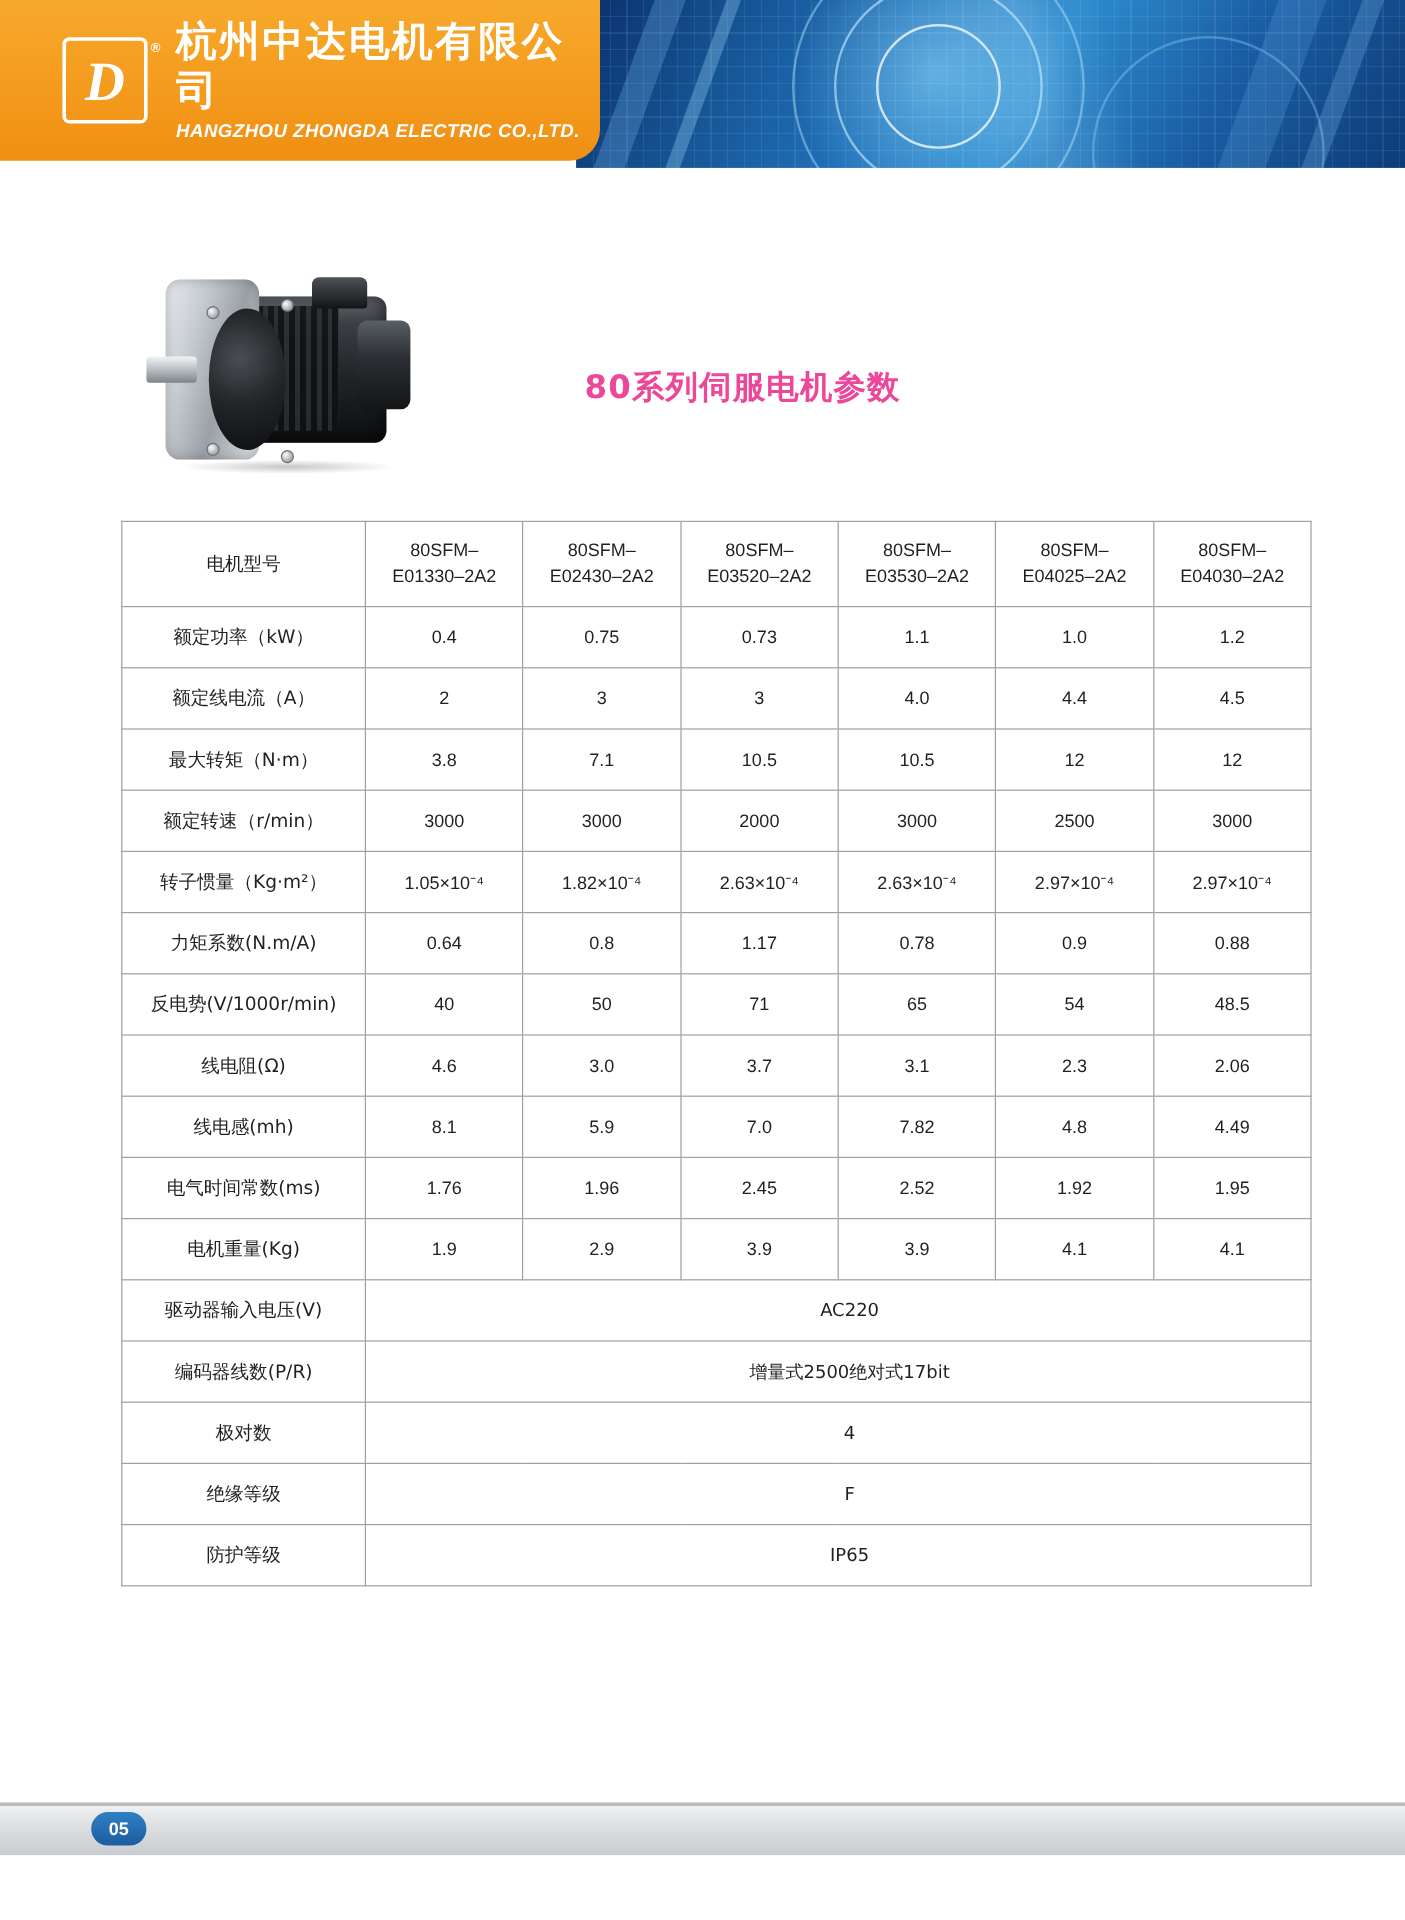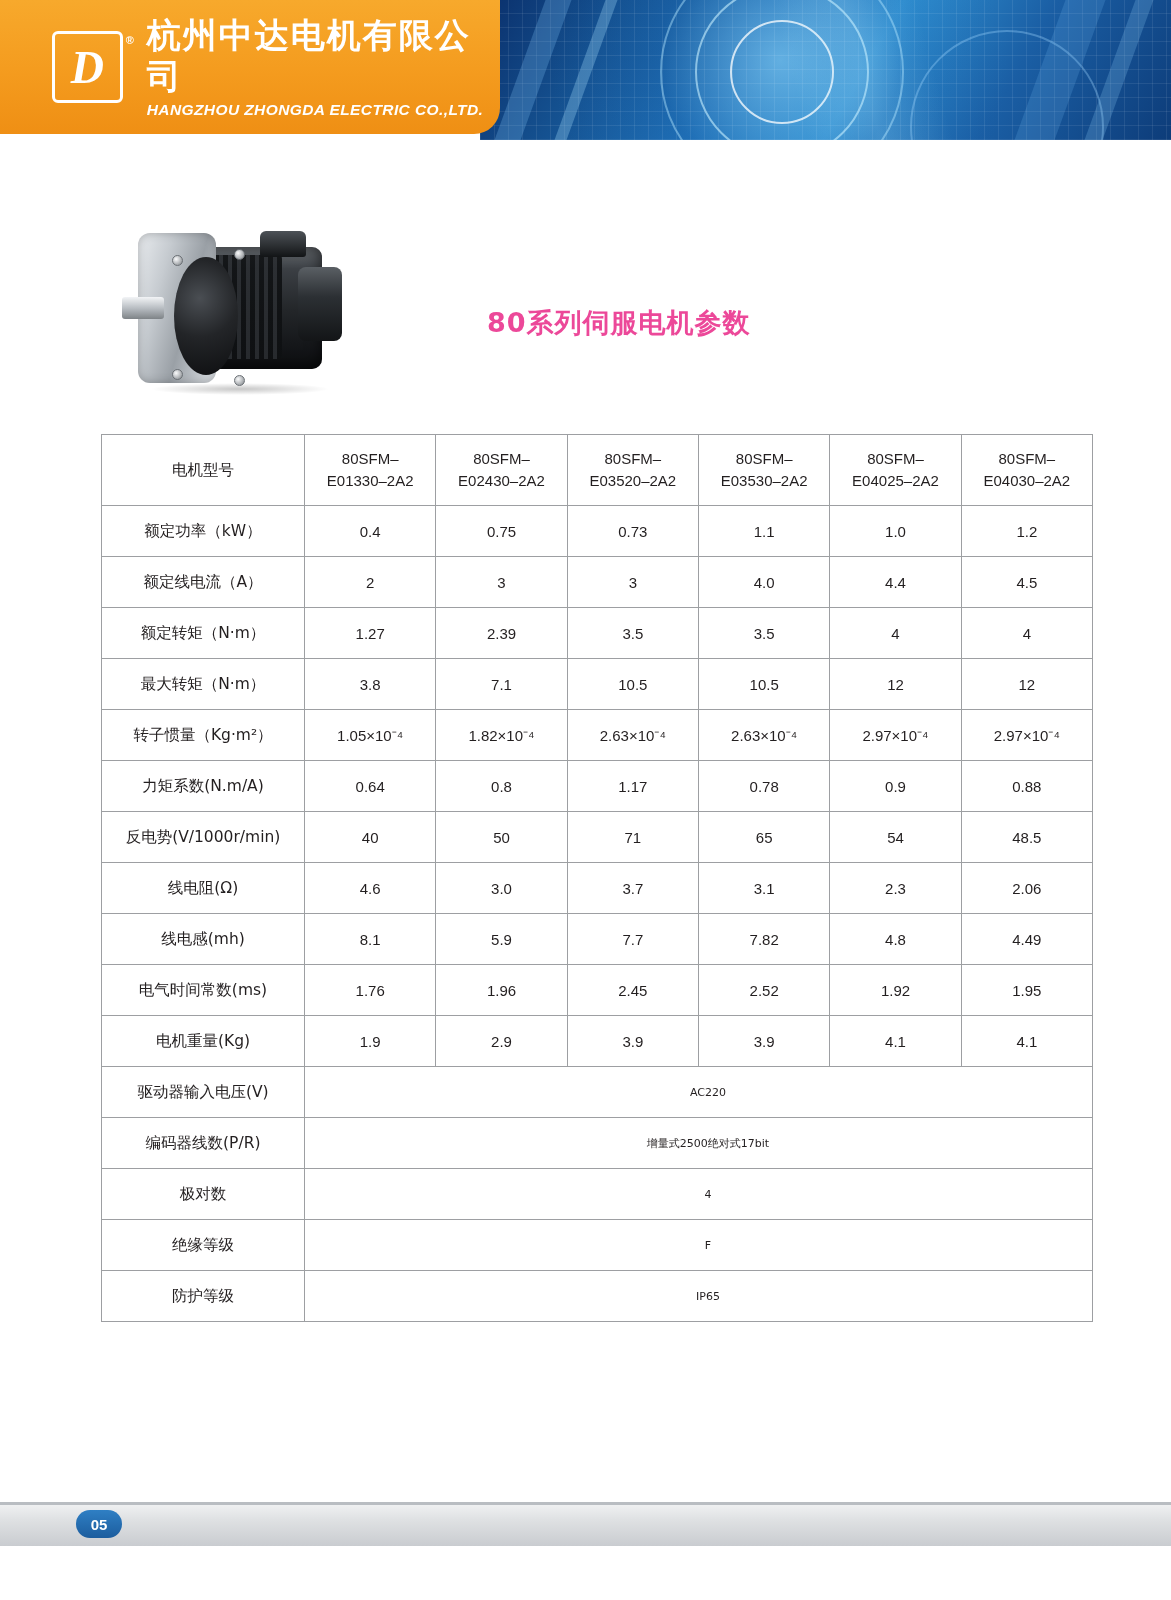--- a/index.html
+++ b/index.html
@@ -241,21 +241,21 @@
     line-height: 1.45;
     font-size: 15px;
     font-family: "Liberation Sans", sans-serif;
     margin-left: 25px;
   }
   table.spec td.val {
     font-family: "Liberation Sans", sans-serif;
     font-size: 15px;
   }
   table.spec td.wide {
-    font-size: 11px;
+    font-size: 15px;
     padding-left: 20px;
   }
   .env-cell {
     display: inline-block;
   }
   .env-gap {
     display: inline-block;
     width: 54px;
   }
 
@@ -364,40 +364,40 @@
       <tr>
         <td class="rowhead">额定线电流（A）</td>
         <td class="val">2</td>
         <td class="val">3</td>
         <td class="val">3</td>
         <td class="val">4.0</td>
         <td class="val">4.4</td>
         <td class="val">4.5</td>
       </tr>
 
-      <tr>
-        <td class="rowhead">额定转矩（N·m）</td>
-        <td class="val">1.27</td>
-        <td class="val">2.39</td>
-        <td class="val">3.5</td>
-        <td class="val">3.5</td>
-        <td class="val">4</td>
-        <td class="val">4</td>
-      </tr>
 
       <tr>
         <td class="rowhead">最大转矩（N·m）</td>
         <td class="val">3.8</td>
         <td class="val">7.1</td>
         <td class="val">10.5</td>
         <td class="val">10.5</td>
         <td class="val">12</td>
         <td class="val">12</td>
       </tr>
 
+      <tr>
+        <td class="rowhead">额定转速（r/min）</td>
+        <td class="val">3000</td>
+        <td class="val">3000</td>
+        <td class="val">2000</td>
+        <td class="val">3000</td>
+        <td class="val">2500</td>
+        <td class="val">3000</td>
+      </tr>
 
       <tr>
         <td class="rowhead">转子惯量（Kg·m²）</td>
         <td class="val">1.05×10⁻⁴</td>
         <td class="val">1.82×10⁻⁴</td>
         <td class="val">2.63×10⁻⁴</td>
         <td class="val">2.63×10⁻⁴</td>
         <td class="val">2.97×10⁻⁴</td>
         <td class="val">2.97×10⁻⁴</td>
       </tr>
@@ -429,21 +429,21 @@
         <td class="val">3.7</td>
         <td class="val">3.1</td>
         <td class="val">2.3</td>
         <td class="val">2.06</td>
       </tr>
 
       <tr>
         <td class="rowhead">线电感(mh)</td>
         <td class="val">8.1</td>
         <td class="val">5.9</td>
-        <td class="val">7.7</td>
+        <td class="val">7.0</td>
         <td class="val">7.82</td>
         <td class="val">4.8</td>
         <td class="val">4.49</td>
       </tr>
 
       <tr>
         <td class="rowhead">电气时间常数(ms)</td>
         <td class="val">1.76</td>
         <td class="val">1.96</td>
         <td class="val">2.45</td>

